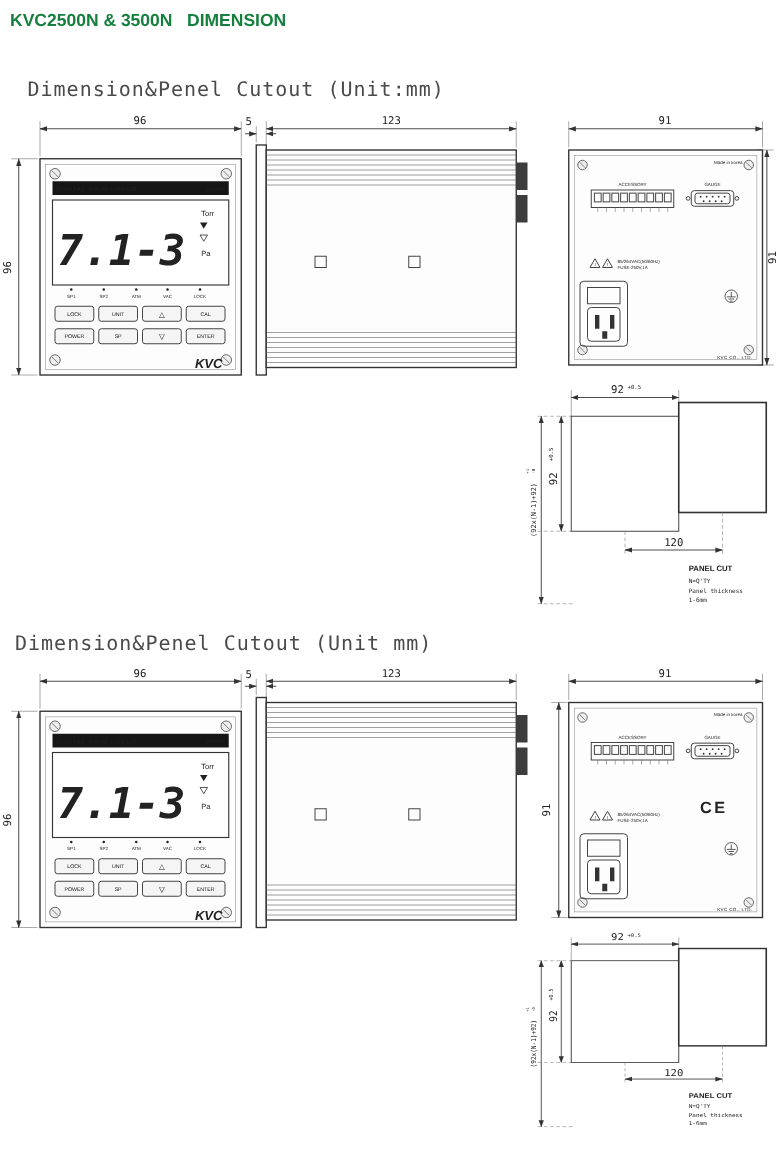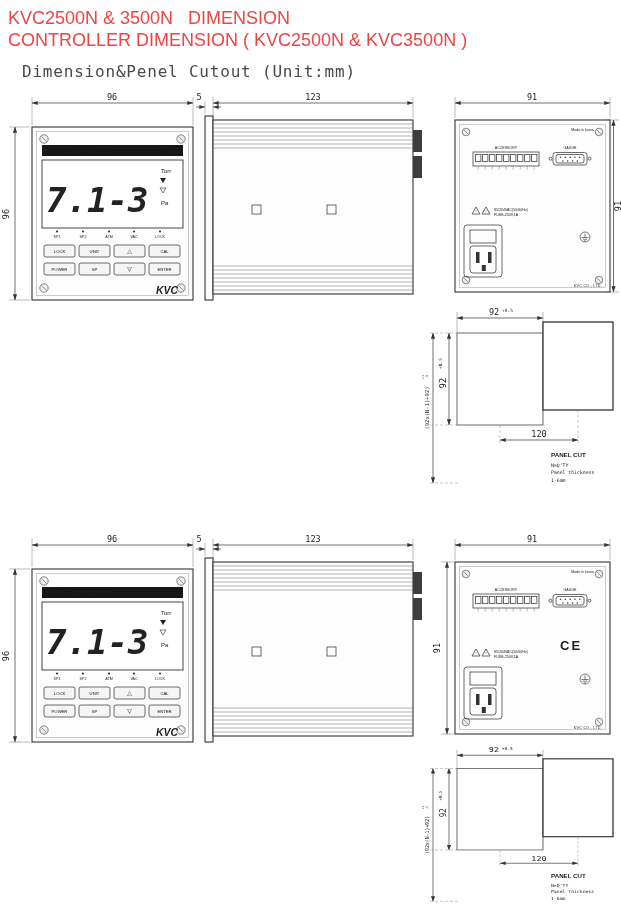--- a/index.html
+++ b/index.html
@@ -1,18 +1,18 @@
 <!DOCTYPE html>
 <html><head>
 <meta charset="utf-8">
 <style>
   body{margin:0;background:#fff}
   .page{position:relative;width:621px;height:919px;background:#fff;overflow:hidden;
         font-family:"Liberation Sans",sans-serif}
-  .doc-title{position:absolute;left:8px;font-weight:normal;font-size:18px;color:#ef4444;
+  .doc-title{position:absolute;left:8px;font-weight:bold;font-size:14px;color:#15803d;
         white-space:pre;font-family:"Liberation Sans",sans-serif}
   .sec-header{position:absolute;font-family:"DejaVu Sans Mono",monospace;font-size:16px;
         color:#4a4a4a;letter-spacing:0.8px;white-space:pre}
   svg{position:absolute;overflow:visible}
   svg text{font-family:"DejaVu Sans Mono",monospace;fill:#222}
   .sans{font-family:"Liberation Sans",sans-serif}
   .dim{stroke:#333;stroke-width:0.7;fill:none}
   .ext{stroke:#777;stroke-width:0.5}
   .dash{stroke:#888;stroke-width:0.5;stroke-dasharray:3 2;fill:none}
   .dimtxt{font-size:8.5px}
@@ -37,21 +37,20 @@
   <defs>
     <marker id="arr" viewBox="0 0 10 10" refX="9.5" refY="5" markerWidth="6" markerHeight="6" markerUnits="userSpaceOnUse" orient="auto-start-reverse">
       <path d="M0,1.5 L10,5 L0,8.5 z" fill="#333"></path>
     </marker>
   </defs>
 </svg>
 
 <div class="page">
 
   <div class="doc-title" style="top:8px">KVC2500N &amp; 3500N   DIMENSION</div>
-  <div class="doc-title" style="top:30px">CONTROLLER DIMENSION ( KVC2500N &amp; KVC3500N )</div>
 
   <div class="sec-header" style="left:22px;top:62px">Dimension&amp;Penel Cutout (Unit:mm)</div>
 
   <svg style="left:0;top:88px" width="205" height="225" viewBox="0 0 205 225">
     <g>
       <line class="ext" x1="32" y1="9" x2="32" y2="37"></line>
       <line class="ext" x1="193" y1="9" x2="193" y2="37"></line>
       <line class="dim" x1="32" y1="15" x2="193" y2="15" marker-start="url(#arr)" marker-end="url(#arr)"></line>
       <text class="dimtxt" x="112" y="11.5" text-anchor="middle">96</text>
     </g>
@@ -295,20 +294,21 @@
       <text class="dimtxt" x="119" y="134" text-anchor="middle">120</text>
     </g>
     <g>
       <text class="sans" x="131" y="154" font-size="6.2" font-weight="bold">PANEL CUT</text>
       <text x="131" y="163.5" font-size="4.8">N=Q'TY</text>
       <text x="131" y="171" font-size="4.8">Panel thickness</text>
       <text x="131" y="178.5" font-size="4.8">1-6mm</text>
     </g>
   </svg>
 
+  <div class="sec-header" style="left:12px;top:505px">Dimension&amp;Penel Cutout (Unit mm)</div>
 
   <svg style="left:0;top:530px" width="205" height="225" viewBox="0 0 205 225">
     <g>
       <line class="ext" x1="32" y1="9" x2="32" y2="37"></line>
       <line class="ext" x1="193" y1="9" x2="193" y2="37"></line>
       <line class="dim" x1="32" y1="15" x2="193" y2="15" marker-start="url(#arr)" marker-end="url(#arr)"></line>
       <text class="dimtxt" x="112" y="11.5" text-anchor="middle">96</text>
     </g>
     <g>
       <line class="ext" x1="9" y1="39" x2="30" y2="39"></line>

